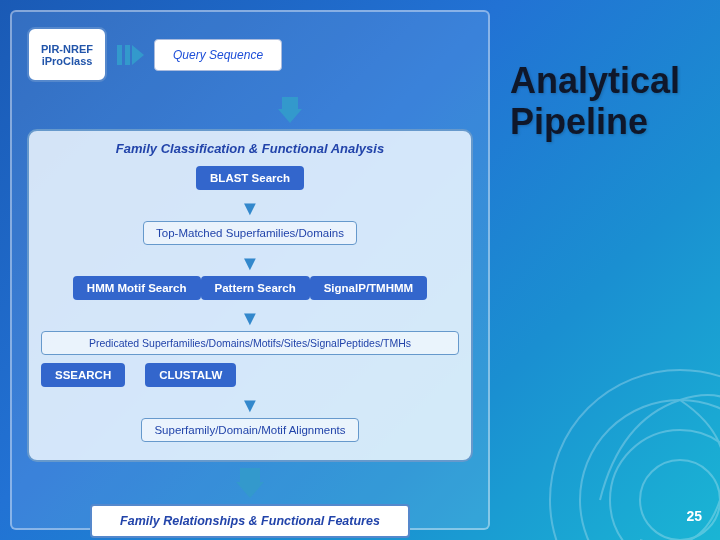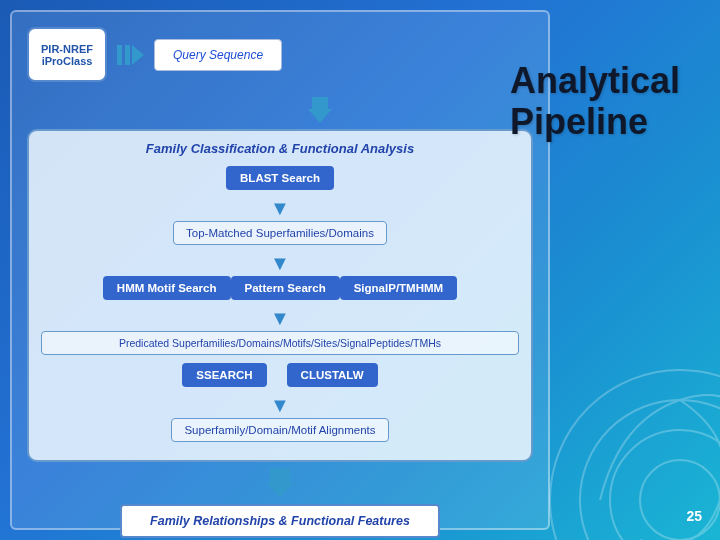--- a/index.html
+++ b/index.html
@@ -9,21 +9,21 @@
       background: linear-gradient(135deg, #1a5ab5 0%, #2272d4 40%, #1a8fd1 70%, #1ab5d4 100%);
       font-family: Arial, sans-serif;
       overflow: hidden;
       position: relative;
     }
 
     .main-container {
       position: absolute;
       top: 10px;
       left: 10px;
-      width: 540px;
+      width: 480px;
       height: 520px;
       background: rgba(200, 220, 255, 0.15);
       border: 2px solid rgba(255,255,255,0.4);
       border-radius: 6px;
       padding: 15px;
     }
 
     
     .top-row {
       display: flex;
@@ -135,21 +135,21 @@
       padding: 5px 8px;
       font-size: 10.5px;
       color: #2244aa;
       text-align: center;
       background: rgba(255,255,255,0.5);
       margin-bottom: 8px;
     }
 
     .row-two-btns {
       display: flex;
-      justify-content: center;
+      justify-content: flex-start;
       gap: 20px;
       margin-bottom: 8px;
     }
 
     
     .connector-down {
       display: flex;
       flex-direction: column;
       align-items: center;
       margin: 6px auto;

